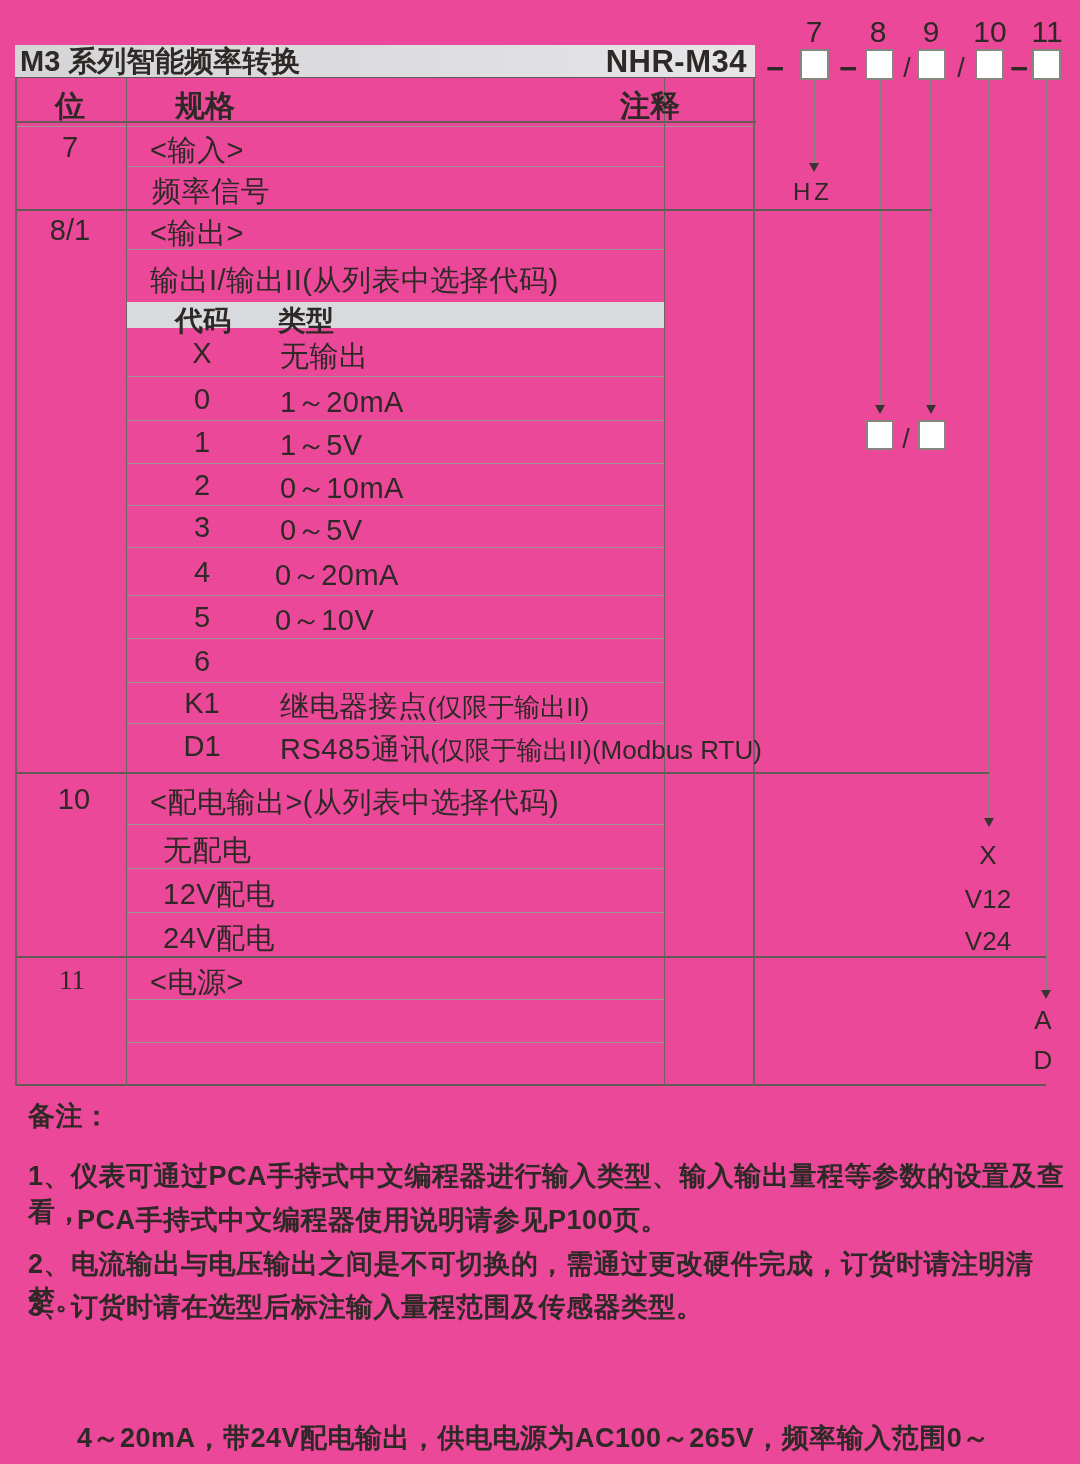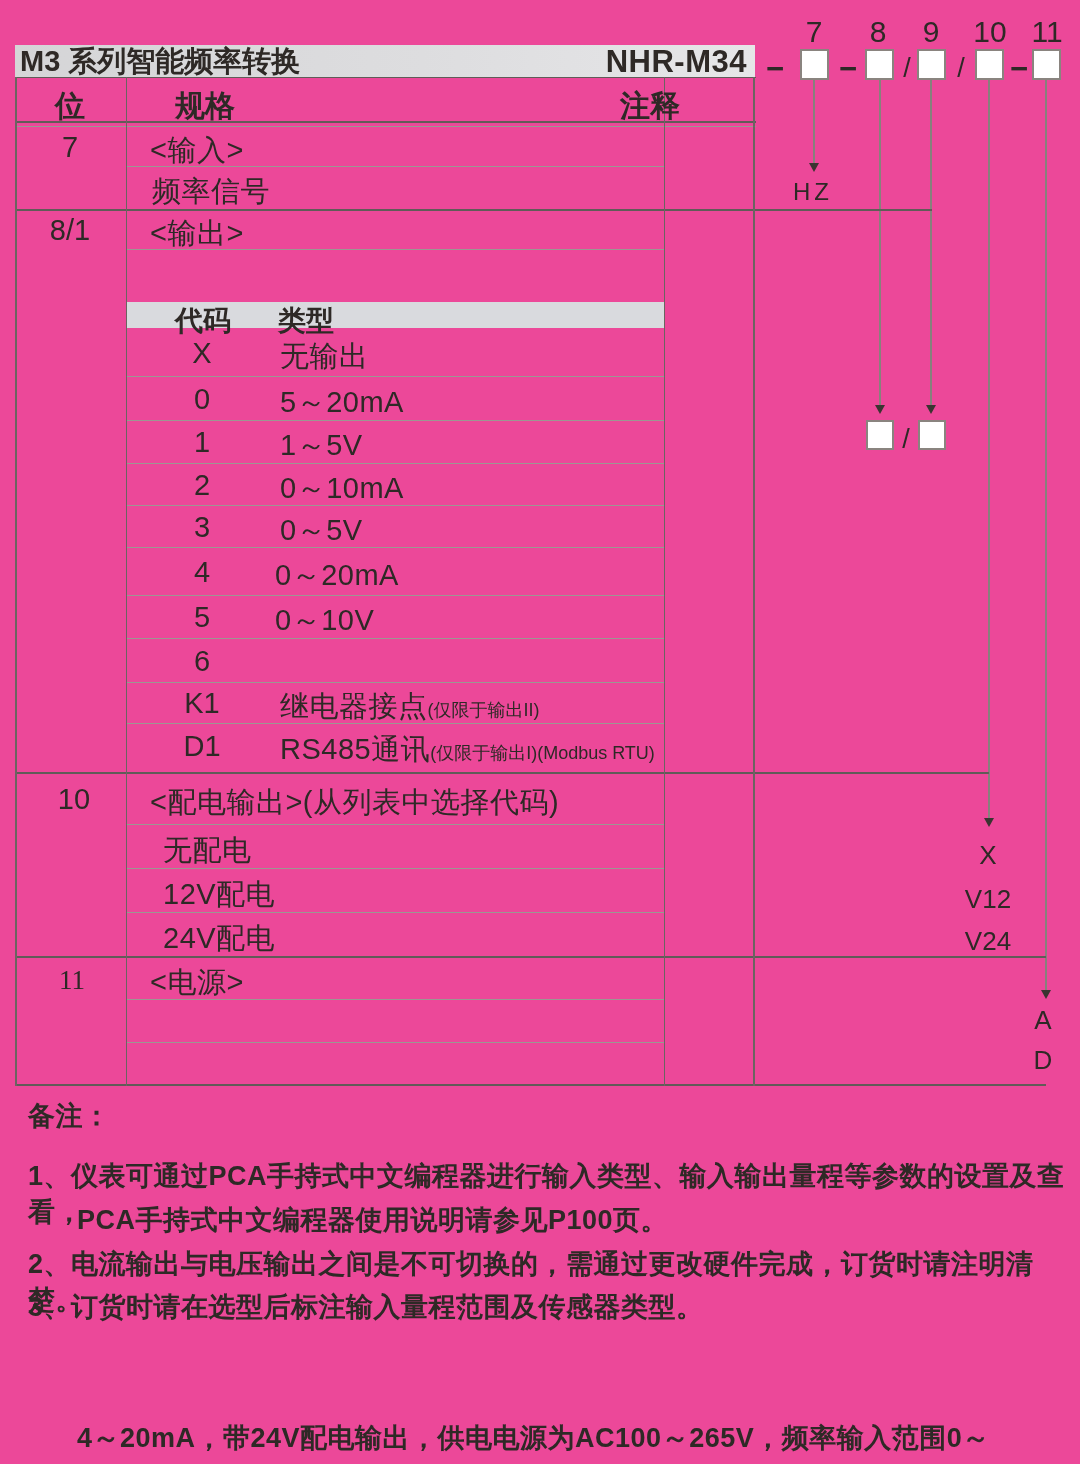--- a/index.html
+++ b/index.html
@@ -30,21 +30,21 @@
   .sepsl{position:absolute;top:53px;font-size:27px;}
 
   
   .thead{position:absolute;top:86px;font-size:30px;font-weight:bold;}
 
   
   .pos{position:absolute;font-size:29px;}
   .spec{position:absolute;font-size:29px;letter-spacing:0.5px;}
   .code{position:absolute;font-size:29px;}
   .ctype{position:absolute;font-size:29px;letter-spacing:0.5px;}
-  .small{font-size:18px;letter-spacing:0px;}
+  .small{font-size:26px;letter-spacing:0px;}
   .chead{position:absolute;font-size:28px;font-weight:bold;}
   .note-lab{position:absolute;font-size:26px;}
   #graymask{position:absolute;left:127px;top:302px;width:537px;height:26px;background:#d9dade;}
   #pos-11{font-family:"Liberation Serif",serif;font-size:27px;}
 
   
   .note{position:absolute;font-size:27px;font-weight:bold;letter-spacing:0.5px;}
 </style>
 </head>
 <body>
@@ -125,43 +125,44 @@
   <span class="thead ctr" style="left:205px">规格</span>
   <span class="thead ctr" style="left:650px">注释</span>
 
   <span class="pos ctr" style="top:131px;left:70px">7</span>
   <span class="spec" style="left:150px;top:131px">&lt;输入&gt;</span>
   <span class="spec" style="left:152px;top:172px">频率信号</span>
   <span class="note-lab ctr" style="left:813px;top:178px;font-size:24px;letter-spacing:4px">HZ</span>
 
   <span class="pos ctr" style="top:214px;left:70px">8/1</span>
   <span class="spec" style="left:150px;top:214px">&lt;输出&gt;</span>
+  <span class="spec" style="left:150px;top:261px">输出I/输出II(从列表中选择代码)</span>
 
   <span class="chead ctr" style="left:203px;top:302px">代码</span>
   <span class="chead" style="left:278px;top:302px">类型</span>
 
   <span class="code ctr" style="left:202px;top:337px">X</span>
   <span class="ctype" style="left:280px;top:337px">无输出</span>
   <span class="code ctr" style="left:202px;top:383px">0</span>
-  <span class="ctype" style="left:280px;top:383px">5～20mA</span>
+  <span class="ctype" style="left:280px;top:383px">1～20mA</span>
   <span class="code ctr" style="left:202px;top:426px">1</span>
   <span class="ctype" style="left:280px;top:426px">1～5V</span>
   <span class="code ctr" style="left:202px;top:469px">2</span>
   <span class="ctype" style="left:280px;top:469px">0～10mA</span>
   <span class="code ctr" style="left:202px;top:511px">3</span>
   <span class="ctype" style="left:280px;top:511px">0～5V</span>
   <span class="code ctr" style="left:202px;top:556px">4</span>
   <span class="ctype" style="left:275px;top:556px">0～20mA</span>
   <span class="code ctr" style="left:202px;top:601px">5</span>
   <span class="ctype" style="left:275px;top:601px">0～10V</span>
   <span class="code ctr" style="left:202px;top:645px">6</span>
   <span class="code ctr" style="left:202px;top:687px">K1</span>
   <span class="ctype" style="left:280px;top:687px"><span>继电器接点</span><span class="small">(仅限于输出II)</span></span>
   <span class="code ctr" style="left:202px;top:730px">D1</span>
-  <span class="ctype" style="left:280px;top:730px"><span>RS485通讯</span><span class="small">(仅限于输出I)(Modbus RTU)</span></span>
+  <span class="ctype" style="left:280px;top:730px"><span>RS485通讯</span><span class="small">(仅限于输出II)(Modbus RTU)</span></span>
 
   <span class="pos ctr" style="top:783px;left:74px">10</span>
   <span class="spec" style="left:150px;top:783px">&lt;配电输出&gt;(从列表中选择代码)</span>
   <span class="spec" style="left:163px;top:831px">无配电</span>
   <span class="spec" style="left:163px;top:875px">12V配电</span>
   <span class="spec" style="left:163px;top:919px">24V配电</span>
   <span class="note-lab ctr" style="left:988px;top:840px">X</span>
   <span class="note-lab ctr" style="left:988px;top:884px">V12</span>
   <span class="note-lab ctr" style="left:988px;top:926px">V24</span>
 

